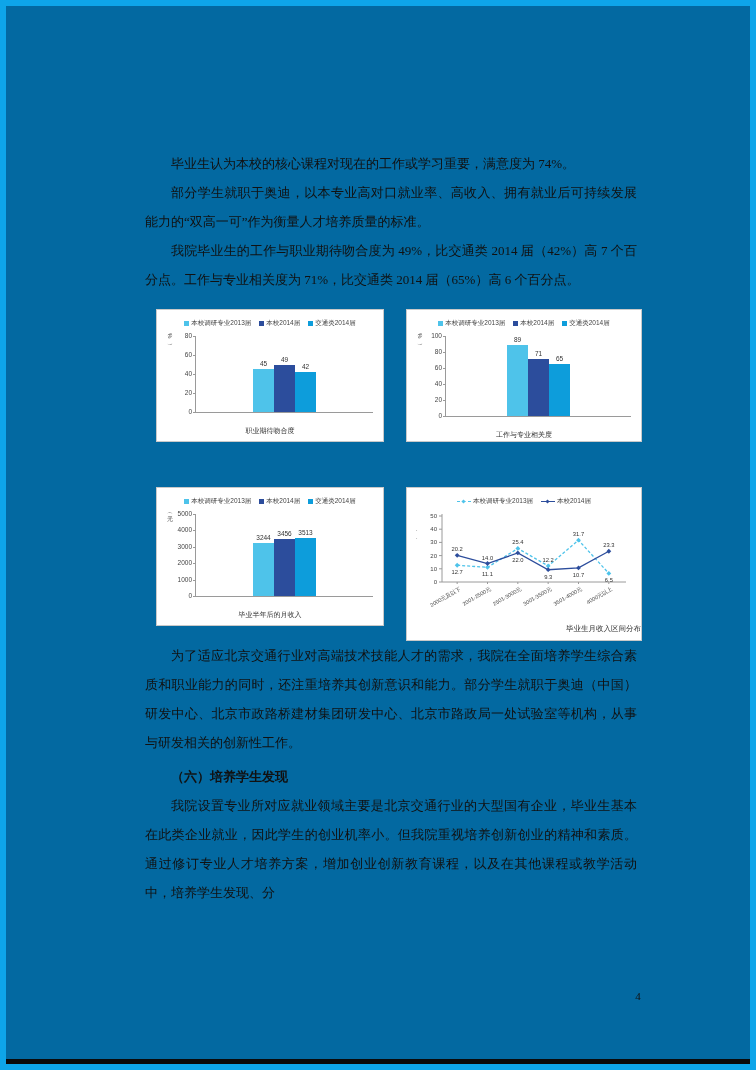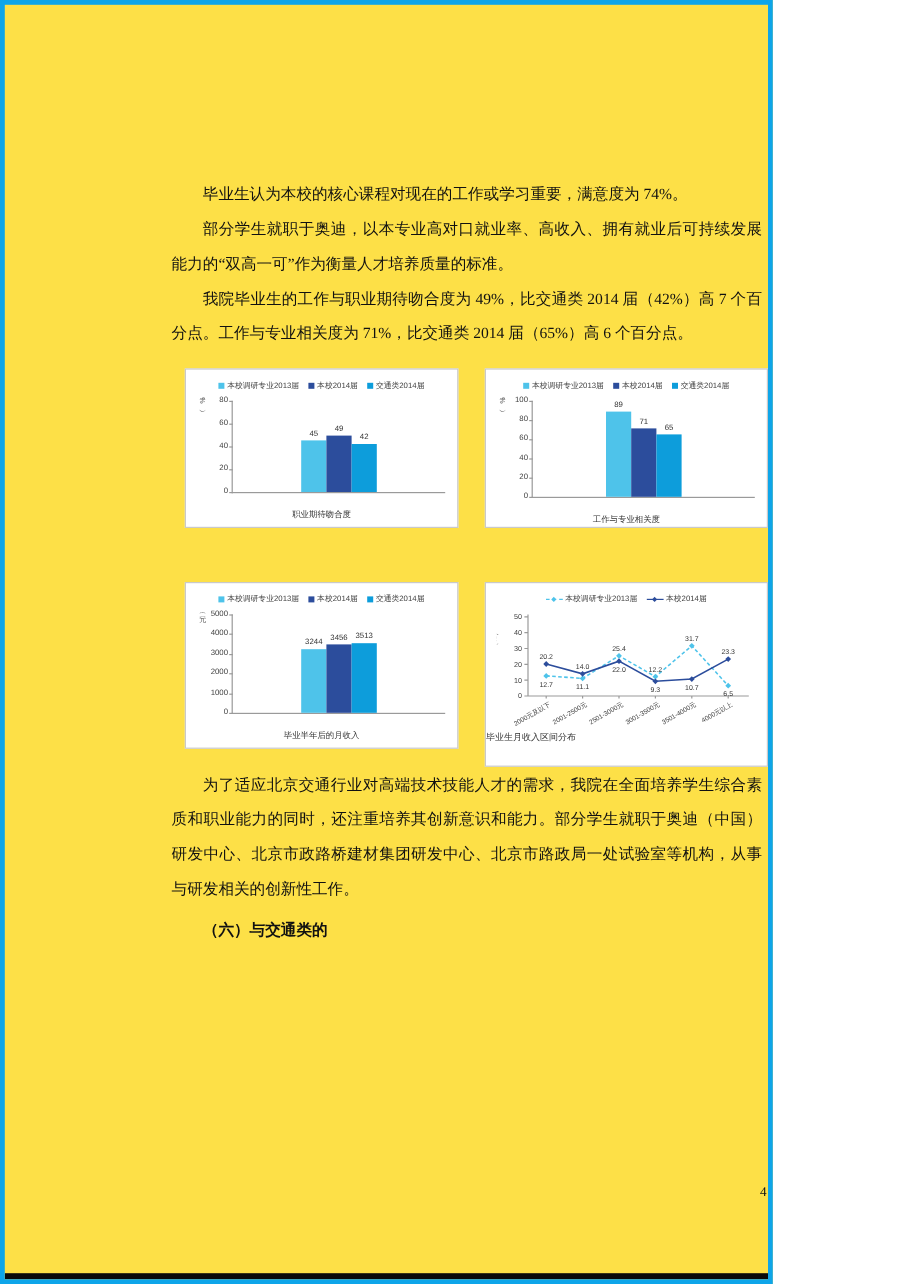--- a/index.html
+++ b/index.html
@@ -1,17 +1,17 @@
 <!DOCTYPE html>
 <html><head>
 <meta charset="utf-8">
 <style>
   html,body{margin:0;padding:0;background:#fff;}
-  .page{position:relative;width:644px;height:1070px;background:#fde047;overflow:hidden;
-        border:4px solid #0ea5e9;box-sizing:border-box;
+  .page{position:relative;width:756px;height:1070px;background:#0369a1;overflow:hidden;
+        border:6px solid #0ea5e9;box-sizing:border-box;
         font-family:"Liberation Serif", serif;color:#111;}
   .content{position:absolute;left:139px;top:143px;width:492px;}
   .para{font-size:13px;line-height:29px;text-align:justify;text-indent:26px;margin:0;}
   .heading{font-size:13px;line-height:29px;font-weight:bold;text-indent:26px;margin:4px 0 0 0;}
 
   
   .charts-grid{display:grid;grid-template-columns:228px 236px;column-gap:22px;row-gap:45px;
                margin:15px 0 0 11px;align-items:start;}
   .chart-box{background:#fff;border:1px solid #c9c9c9;box-sizing:border-box;position:relative;
              font-family:"Liberation Sans", sans-serif;color:#333;}
@@ -31,21 +31,21 @@
   .y-unit{position:absolute;left:-30px;top:-4px;font-size:6px;color:#555;
           writing-mode:vertical-rl;letter-spacing:1px;}
   .plot{position:relative;border-left:1px solid #9a9a9a;border-bottom:1px solid #9a9a9a;}
   .ytick{position:absolute;left:0;width:100%;height:0;}
   .ytick .tl{position:absolute;left:-28px;width:24px;text-align:right;top:-4px;font-size:6.5px;color:#444;}
   .ytick .tm{position:absolute;left:-3px;top:0;width:3px;border-top:1px solid #9a9a9a;}
   .bars{position:absolute;left:0;right:0;top:0;bottom:0;display:flex;align-items:flex-end;justify-content:center;}
   .bar{width:21px;position:relative;}
   .bar-value{position:absolute;top:-9px;left:0;width:100%;text-align:center;font-size:6.5px;color:#333;}
   .x-label{text-align:center;font-size:7px;color:#333;margin-top:13px;}
-  .line-title{text-align:left;font-size:7.5px;color:#333;margin-top:0;}
+  .line-title{text-align:right;font-size:7.5px;color:#333;margin-top:12px;}
   .line-svg{display:block;margin:2px auto 0 auto;}
 
   .page-number{position:absolute;left:622px;top:984px;width:20px;text-align:center;
                font-size:11px;font-family:"Liberation Serif", serif;color:#111;}
   .bottom-bar{position:absolute;left:0;bottom:0;width:100%;height:5px;background:#0a0a0a;}
 </style>
 </head>
 <body>
 
 <div class="page">
@@ -292,18 +292,19 @@
             <path d="M162.5 57.476000000000006 L164.9 59.876000000000005 L162.5 62.276 L160.1 59.876000000000005 Z" fill="#2C4D9C"></path>
             <text x="162.5" y="68.876" text-anchor="middle" font-size="5.8" fill="#333">10.7</text>
             <path d="M192.83333333333334 40.844 L195.23333333333335 43.244 L192.83333333333334 45.644 L190.43333333333334 43.244 Z" fill="#2C4D9C"></path>
             <text x="192.83333333333334" y="39.244" text-anchor="middle" font-size="5.8" fill="#333">23.3</text>
           </svg>
           <div class="line-title">毕业生月收入区间分布</div>
         </div>
     </div>
 
     <p class="para" style="">为了适应北京交通行业对高端技术技能人才的需求，我院在全面培养学生综合素质和职业能力的同时，还注重培养其创新意识和能力。部分学生就职于奥迪（中国）研发中心、北京市政路桥建材集团研发中心、北京市路政局一处试验室等机构，从事与研发相关的创新性工作。</p>
-    <p class="heading" style="margin-top:5px;">（六）与交通类的</p>
+    <p class="heading" style="margin-top:5px;">（六）培养学生发现</p>
+    <p class="para">我院设置专业所对应就业领域主要是北京交通行业的大型国有企业，毕业生基本在此类企业就业，因此学生的创业机率小。但我院重视培养创新创业的精神和素质。通过修订专业人才培养方案，增加创业创新教育课程，以及在其他课程或教学活动中，培养学生发现、分</p>
   </div>
 
   <div class="page-number">4</div>
   <div class="bottom-bar"></div>
 </div>
 
 </body></html>

